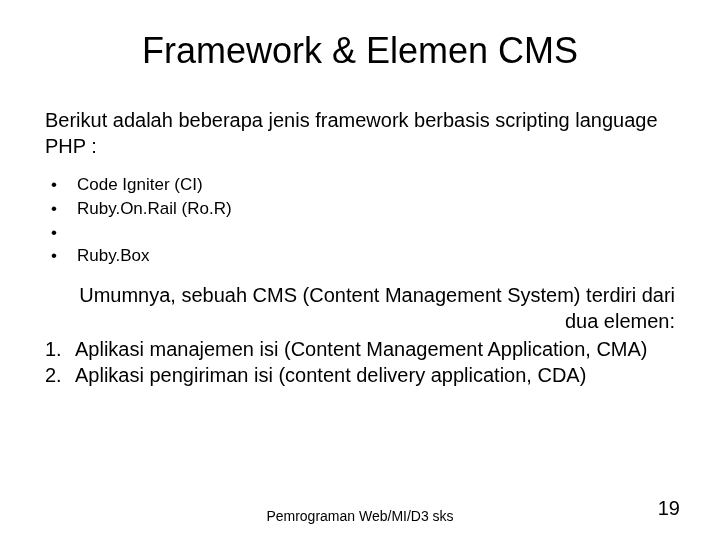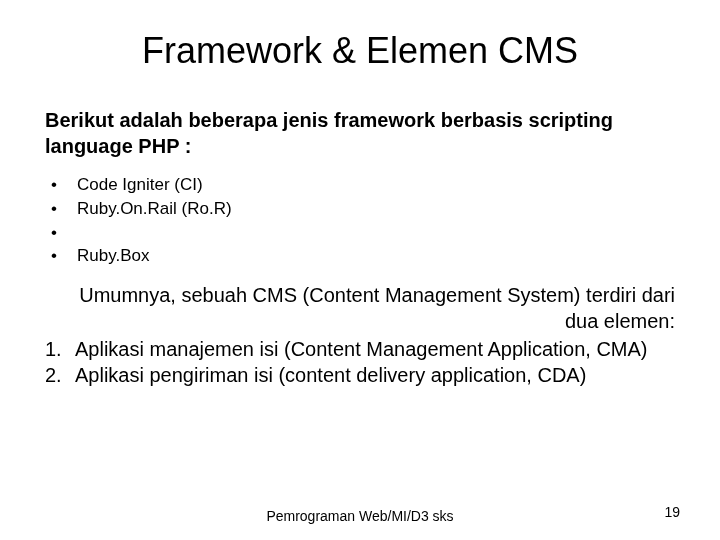--- a/index.html
+++ b/index.html
@@ -20,21 +20,20 @@
       font-size: 36px;
       font-weight: normal;
       text-align: center;
       margin-bottom: 35px;
       margin-top: 5px;
     }
     .intro-text {
       font-size: 20px;
       line-height: 1.3;
       margin-bottom: 14px;
-      font-weight: bold;
     }
     .bullet-list {
       list-style: none;
       margin-bottom: 14px;
       padding-left: 6px;
     }
     .bullet-list li {
       font-size: 17px;
       line-height: 1.4;
       display: flex;
@@ -76,21 +75,21 @@
       display: flex;
       justify-content: center;
     }
     .footer-text {
       text-align: center;
     }
     .page-number {
       position: absolute;
       right: 40px;
       bottom: 20px;
-      font-size: 14px;
+      font-size: 20px;
     }
   </style>
 </head>
 <body>
 
 <h1 class="slide-title">Framework &amp; Elemen CMS</h1>
 
 <p class="intro-text">Berikut adalah beberapa jenis framework berbasis scripting language PHP :</p>
 
 <ul class="bullet-list">

